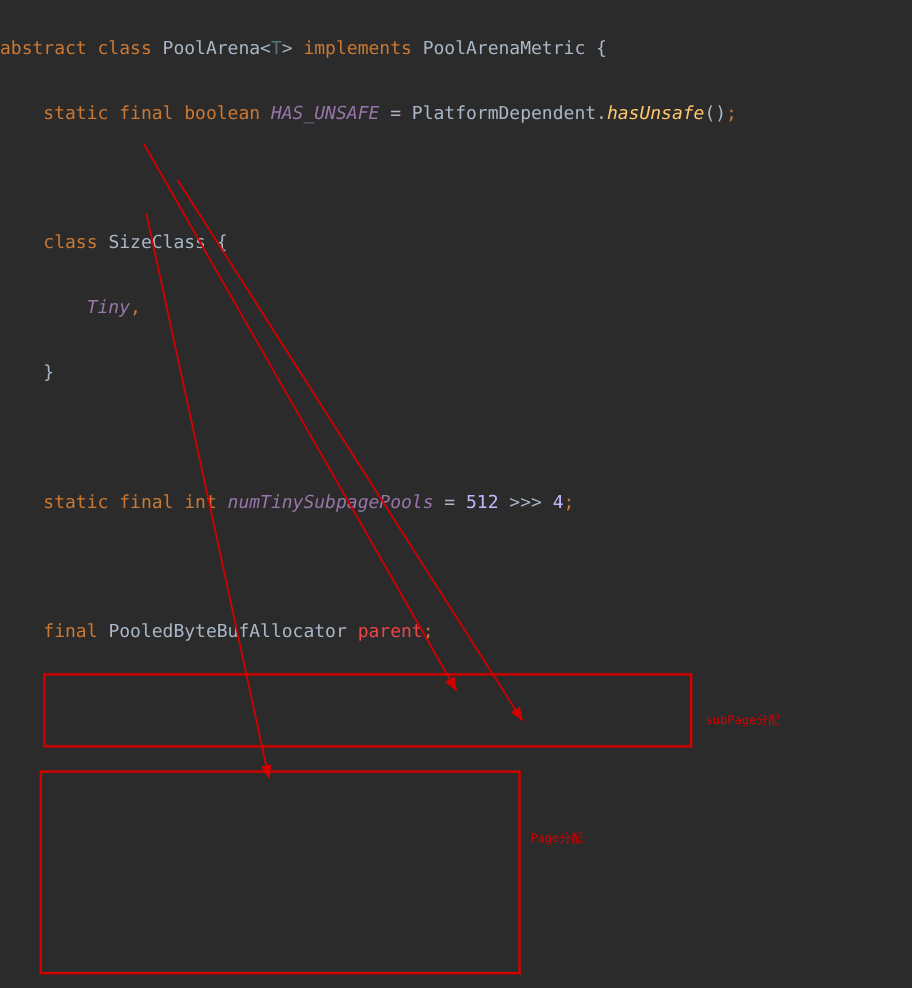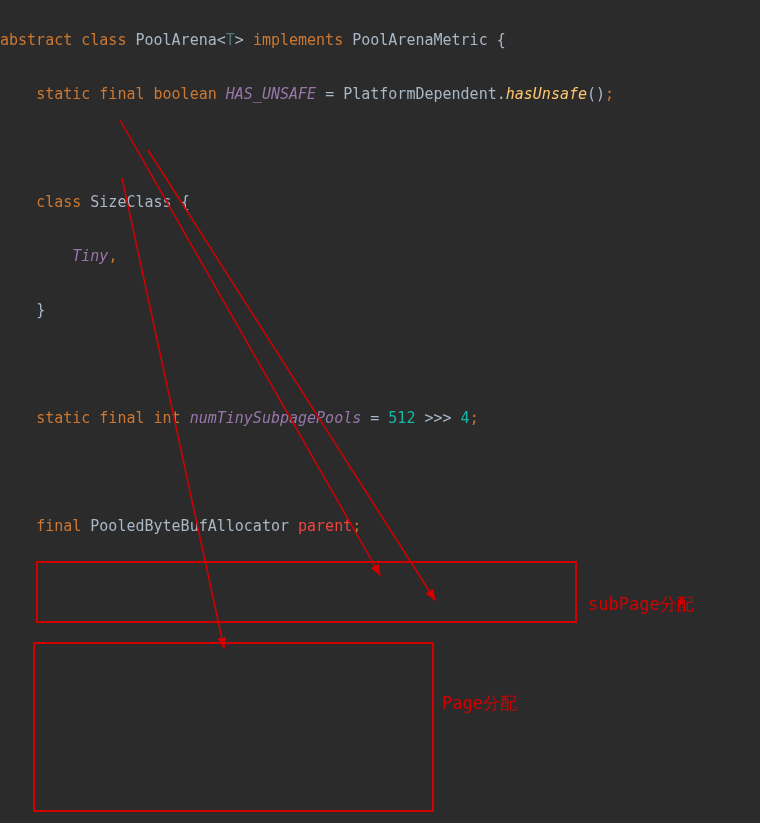--- a/index.html
+++ b/index.html
@@ -27,42 +27,42 @@
   }
   .line {
     display: block;
     height: 27px;
   }
   .kw   { color: #CC7832; }
   .gen  { color: #507874; }          
   .id   { color: #A9B7C6; }
   .fld  { color: #ef4444; }          
   .sfld { color: #9876AA; font-style: italic; }
-  .num  { color: #14b8a6; }
+  .num  { color: #c4b5fd; }
   .smth { color: #FFC66D; font-style: italic; }
   .pnc  { color: #CC7832; }
   .gry  { color: #A9B7C6; }
   .op   { color: #A9B7C6; }
 
   .box {
     position: absolute;
     border: 2px solid #d40000;
     pointer-events: none;
   }
   svg.annot {
     position: absolute;
     left: 0;
     top: 0;
     pointer-events: none;
   }
   .annot-label {
     position: absolute;
     color: #d40000;
     font-family: "Consolas", "Monaco", monospace;
-    font-size: 17px;
+    font-size: 10px;
     white-space: nowrap;
   }
 </style>
 </head>
 <body>
 
 <div class="editor">
 
 <div class="code">
 <span class="line"><span class="kw">abstract</span> <span class="kw">class</span> <span class="id">PoolArena</span><span class="gry">&lt;</span><span class="gen">T</span><span class="gry">&gt;</span> <span class="kw">implements</span> <span class="id">PoolArenaMetric</span> <span class="gry">{</span></span>

